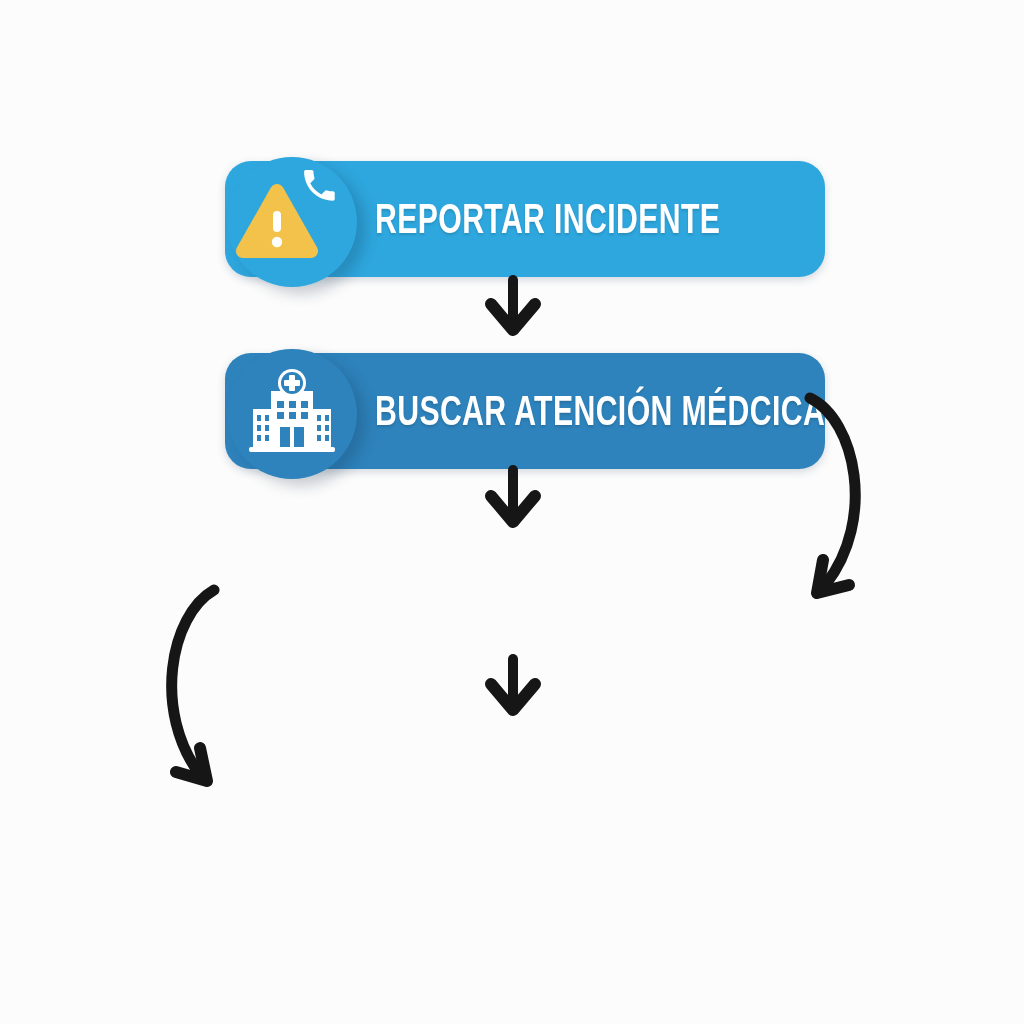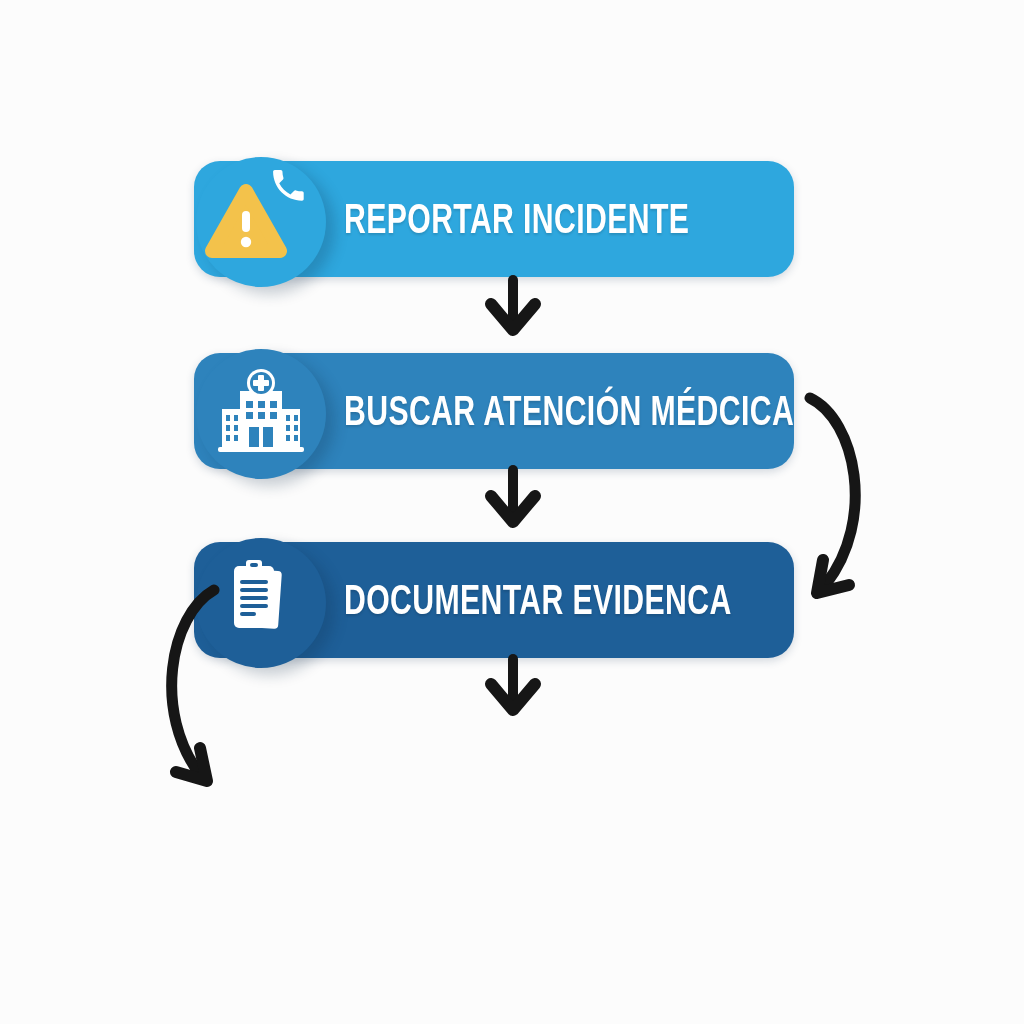--- a/index.html
+++ b/index.html
@@ -1,21 +1,21 @@
 <!DOCTYPE html>
 <html><head>
 <meta charset="utf-8">
 <style>
   html,body{margin:0;padding:0;}
   .canvas{
     position:relative;width:1024px;height:1024px;overflow:hidden;
     background:#fcfcfc;
     font-family:"Liberation Sans", sans-serif;
   }
-  .step{position:absolute;left:194px;width:667px;height:132px;}
+  .step{position:absolute;left:225px;width:667px;height:132px;}
   .step .bar{
     position:absolute;left:0;top:4px;width:600px;height:116px;
     background:var(--bar);border-radius:26px;
     box-shadow:0 3px 9px rgba(25,55,90,.18);
   }
   .step .badge{
     position:absolute;left:2px;top:0;width:130px;height:130px;border-radius:50%;
     background:var(--bar);
     box-shadow:9px 7px 14px rgba(15,40,70,.22);
   }
@@ -91,39 +91,20 @@
           <rect x="90" y="76" width="4" height="6"></rect>
             <rect x="98" y="76" width="4" height="6"></rect>
           <rect x="90" y="86" width="4" height="6"></rect>
             <rect x="98" y="86" width="4" height="6"></rect>
         </g>
       </svg>
     </div>
     <span class="label">BUSCAR ATENCIÓN MÉDCICA</span>
   </section>
 
-  <section class="step step3" style="--bar: #1e5f98;">
-    <div class="bar"></div>
-    <div class="badge">
-      <svg width="130" height="130" viewBox="0 0 130 130">
-        <rect x="50" y="32" width="34" height="58" rx="4" fill="#ffffff" transform="rotate(4 67 61)"></rect>
-        <rect x="38" y="28" width="40" height="62" rx="5" fill="#ffffff"></rect>
-        <rect x="50" y="22" width="16" height="10" rx="3" fill="#ffffff"></rect>
-        <rect x="54" y="25" width="8" height="4" rx="2" fill="var(--bar)"></rect>
-        <g fill="var(--bar)">
-          <rect x="44" y="42" width="28" height="4" rx="2"></rect>
-          <rect x="44" y="50" width="28" height="4" rx="2"></rect>
-          <rect x="44" y="58" width="28" height="4" rx="2"></rect>
-          <rect x="44" y="66" width="28" height="4" rx="2"></rect>
-          <rect x="44" y="74" width="16" height="4" rx="2"></rect>
-        </g>
-      </svg>
-    </div>
-    <span class="label">DOCUMENTAR EVIDENCA</span>
-  </section>
 
 
   <svg class="connectors" viewBox="0 0 1024 1024" style="--arrow: #161616;">
     <g>
       <path class="shaft" d="M513 280 V318"></path>
       <polyline class="head" points="491,304 513,330 535,304"></polyline>
     </g>
     <g>
       <path class="shaft" d="M513 470 V510"></path>
       <polyline class="head" points="491,496 513,522 535,496"></polyline>

